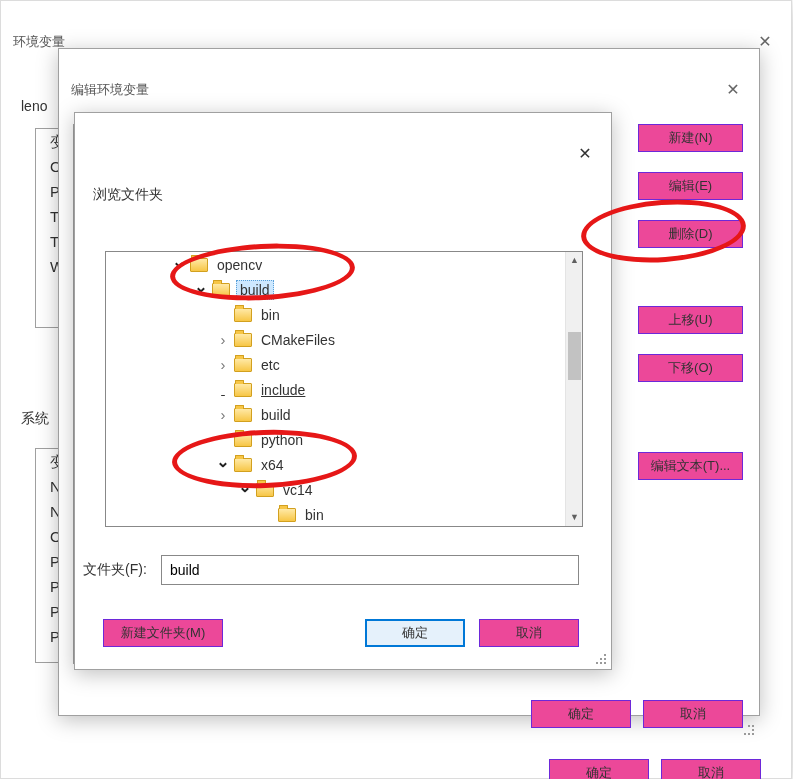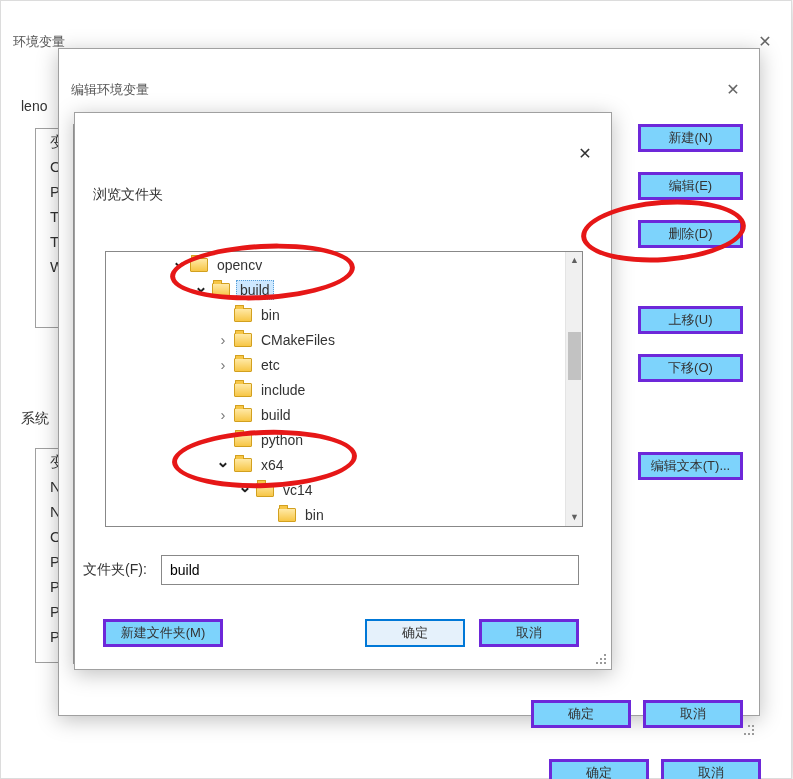--- a/index.html
+++ b/index.html
@@ -2,21 +2,21 @@
 <html><head>
 <meta charset="utf-8">
 <style>
 * { box-sizing: border-box; margin: 0; padding: 0; font-family: "Microsoft YaHei", "Segoe UI", sans-serif; }
 body { background: #fff; width: 793px; height: 779px; position: relative; overflow: hidden; font-size: 14px; color: #333; }
 
 .dialog { position: absolute; background: #fff; border: 1px solid #a0a0a0; box-shadow: 0 4px 20px rgba(0,0,0,0.25); }
 .titlebar { height: 32px; display: flex; align-items: center; justify-content: space-between; padding: 0 6px 0 12px; font-size: 13px; color: #555; margin-top: 25px; }
 .close-x { width: 40px; height: 28px; text-align: center; line-height: 28px; font-size: 16px; color: #666; cursor: pointer; }
 
-.btn { width: 105px; height: 28px; background: #7dd3fc; border: 3px solid #6d28d9; font-size: 13px; color: #333; cursor: pointer; display: inline-flex; align-items: center; justify-content: center; }
+.btn { width: 105px; height: 28px; background: #ec4899; border: 1px solid #6d28d9; font-size: 13px; color: #333; cursor: pointer; display: inline-flex; align-items: center; justify-content: center; }
 
 .label-row { font-size: 15px; line-height: 25px; color: #333; padding-left: 14px; }
 
 .listbox { border: 1px solid #a0a0a0; background: #fff; position: absolute; }
 
 
 .d1 { left: 0; top: 0; width: 792px; height: 779px; border: 1px solid #dcdcdc; }
 .d1 .titlebar { background: #fff; border-bottom: none; }
 .d1-content { padding: 24px 20px; position: relative; height: calc(100% - 32px); }
 .d1-userlabel { position: absolute; left: 20px; top: 40px; font-size: 14px; }
@@ -179,21 +179,21 @@
         <div class="tree-item" style="padding-left: 110px;">
           <span class="tree-chevron" style="font-size: 15px; color: rgb(119, 119, 119);">›</span>
           <span class="folder-icon"></span>
           <span class="tree-label">CMakeFiles</span>
         </div>
         <div class="tree-item" style="padding-left: 110px;">
           <span class="tree-chevron" style="font-size: 15px; color: rgb(119, 119, 119);">›</span>
           <span class="folder-icon"></span>
           <span class="tree-label">etc</span>
         </div>
-        <div class="tree-item" style="padding-left: 110px;">
+        <div class="tree-item" style="padding-left: 110px; text-decoration: underline;">
           <span class="tree-chevron blank">·</span>
           <span class="folder-icon"></span>
           <span class="tree-label">include</span>
         </div>
         <div class="tree-item" style="padding-left: 110px;">
           <span class="tree-chevron" style="font-size: 15px; color: rgb(119, 119, 119);">›</span>
           <span class="folder-icon"></span>
           <span class="tree-label">build</span>
         </div>
         <div class="tree-item" style="padding-left: 110px;">

